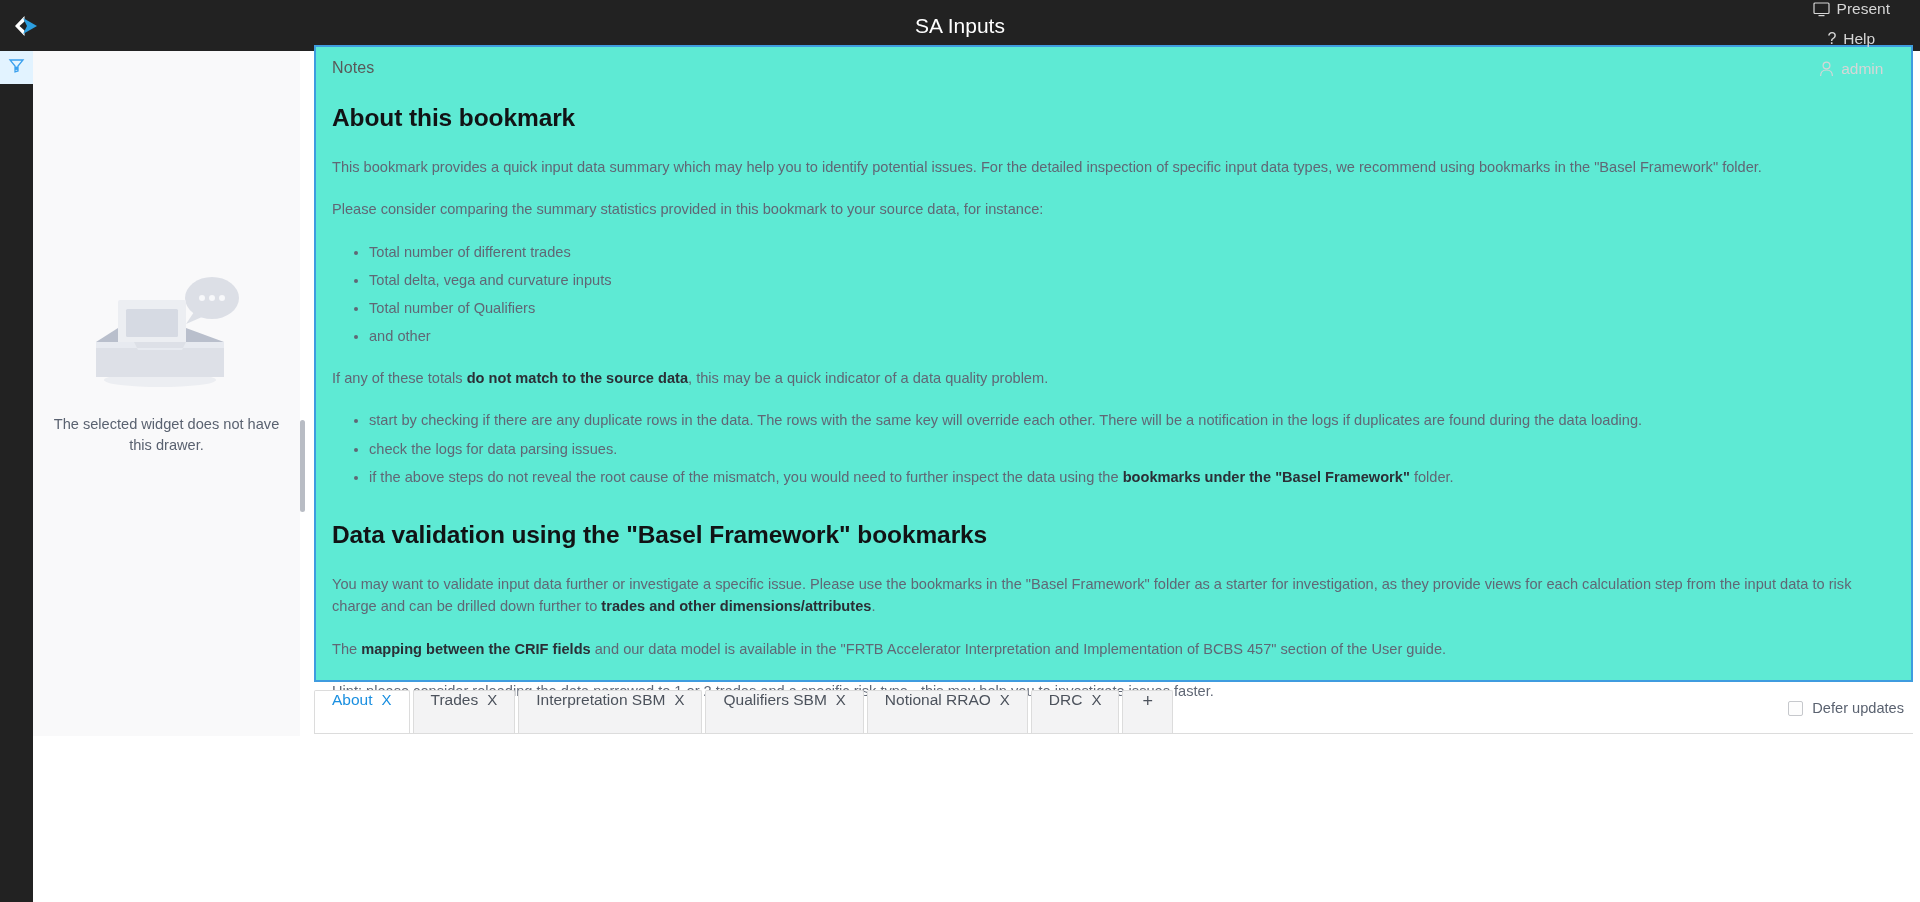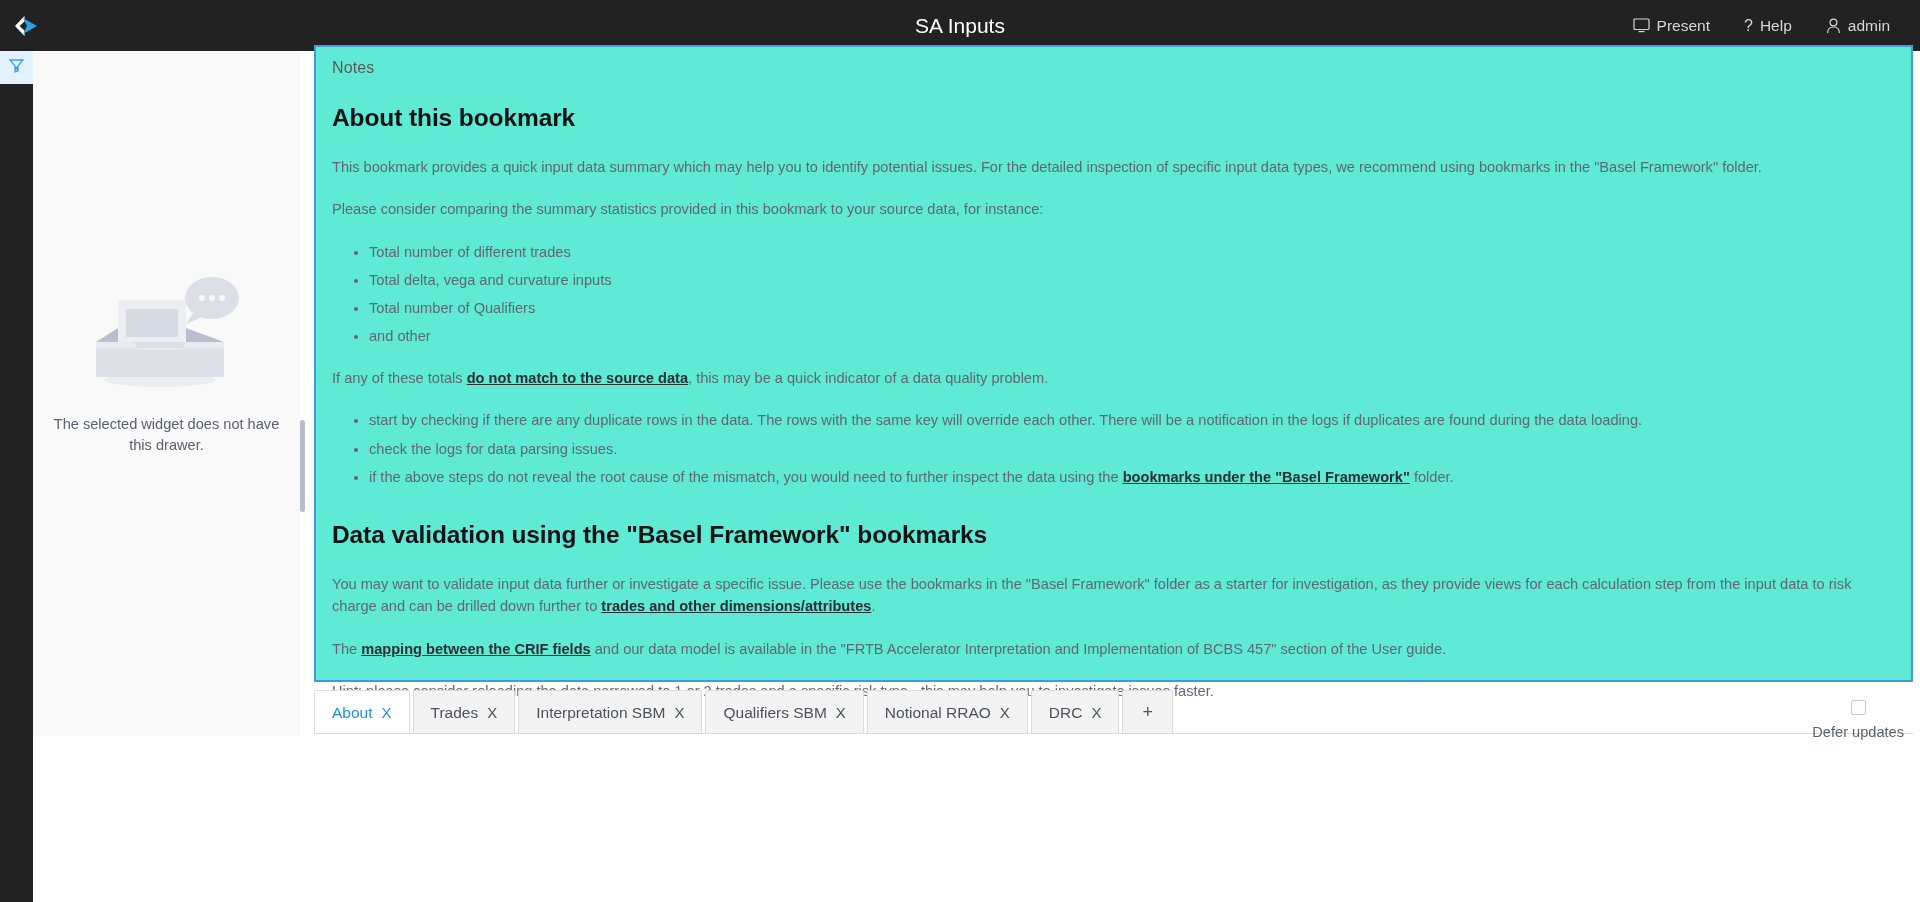--- a/index.html
+++ b/index.html
@@ -24,21 +24,21 @@
   }
   .topbar-title {
     position: absolute; left: 0; right: 0; top: 0;
     height: 51px; line-height: 51px;
     text-align: center;
     color: #ffffff; font-size: 21px; font-weight: 400;
     pointer-events: none;
   }
   .topbar-right {
     position: absolute; right: 14px; top: 0; height: 51px;
-    display: flex; align-items: center; gap: 2px; z-index: 5;
+    display: flex; align-items: center; gap: 12px; z-index: 5; flex-direction: column;
   }
   .tb-item {
     display: flex; align-items: center; gap: 7px;
     color: #d6d6d6; font-size: 15.5px;
     padding: 0 16px; height: 51px; cursor: pointer;
   }
   .tb-item svg { display: block; }
 
   
   .left-rail {
@@ -100,30 +100,30 @@
     letter-spacing: -0.1px;
   }
   .card-body h2.second { margin-top: 28px; }
   .card-body p { margin: 0 0 20px 0; }
   .card-body ul {
     margin: 0 0 20px 0;
     padding-left: 37px;
     list-style: disc;
   }
   .card-body li { margin-bottom: 6px; }
-  .card-body b { color: #2b2f36; font-weight: 700; text-decoration: underline; }
+  .card-body b { color: #2b2f36; font-weight: 700; }
 
   
   .tabbar {
     position: absolute; left: 314px; top: 690px;
     width: 1599px; height: 44px;
     display: flex; align-items: stretch;
   }
   .tab {
-    display: flex; align-items: center; gap: 9px;
+    display: flex; align-items: flex-start; gap: 9px;
     padding: 0 17px;
     background: #f3f3f4;
     border: 1px solid #dcdcdc;
     border-bottom: none;
     margin-right: 3px;
     color: #4c525c;
     font-size: 15.5px;
     cursor: pointer;
     border-radius: 2px 2px 0 0;
   }
@@ -135,21 +135,20 @@
     position: absolute; left: 314px; top: 733px;
     width: 1599px; height: 1px; background: #dcdcdc;
   }
 
   
   .defer {
     position: absolute; right: 16px; top: 700px;
     display: flex; align-items: center; gap: 9px;
     color: #5a6270; font-size: 14.6px;
     cursor: pointer;
-    flex-direction: column;
   }
   .defer-box {
     width: 15px; height: 15px;
     border: 1px solid #c6c8cc;
     background: #fdfdfd;
     border-radius: 2px;
   }
 </style>
 </head>
 <body>

